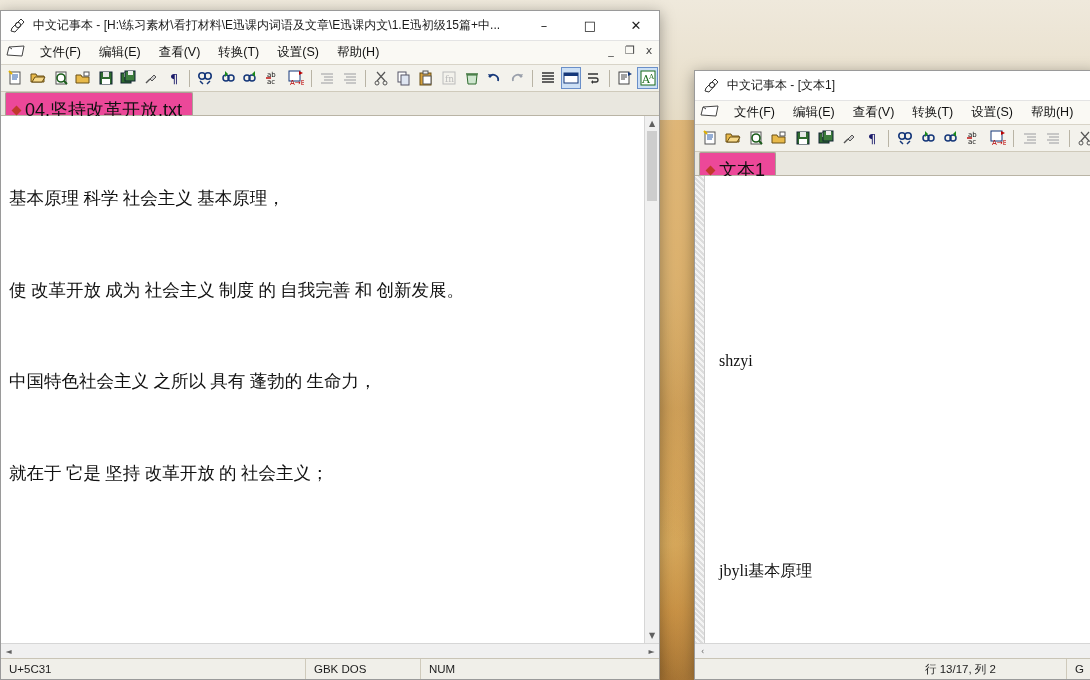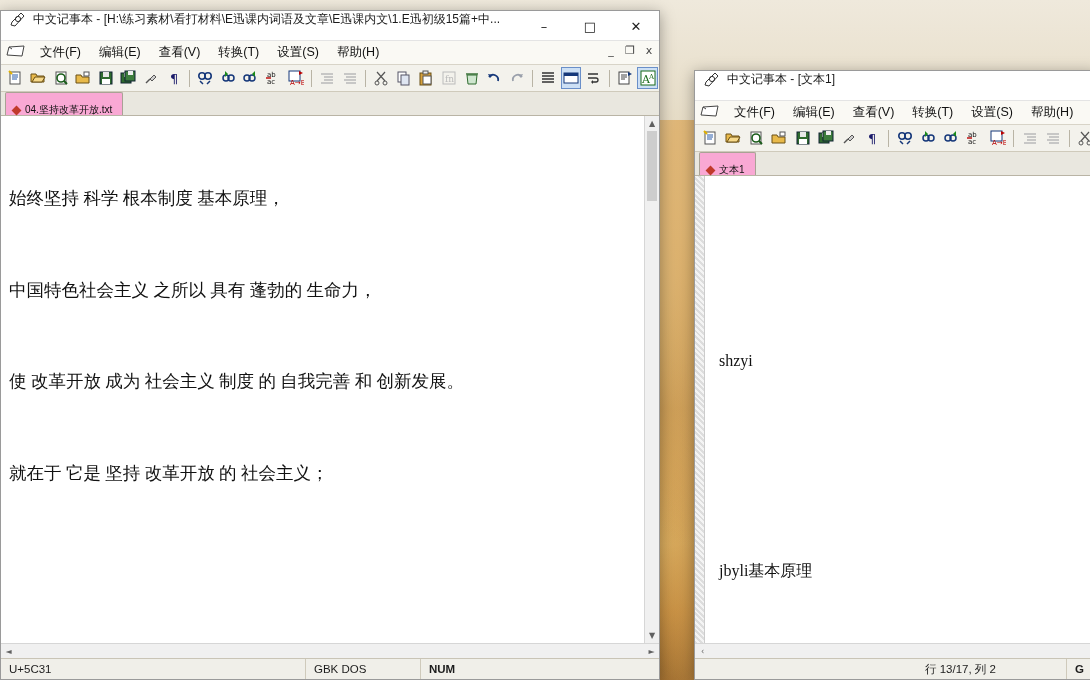--- a/index.html
+++ b/index.html
@@ -36,21 +36,21 @@
   .window {
     position: absolute;
     background: #f0f0f0;
     border: 1px solid #9a9a9a;
     box-shadow: 0 3px 14px rgba(0,0,0,.35);
     display: flex; flex-direction: column;
   }
   .titlebar {
     height: 30px; flex: 0 0 30px;
     background: #ffffff;
-    display: flex; 
+    display: flex; align-items: center;
     padding-left: 8px;
     border-bottom: 1px solid #e4e4e4;
   }
   .titlebar .app-icon {
     width: 18px; height: 18px; flex: 0 0 18px; margin-right: 6px;
     position: relative;
   }
   .title-text {
     font-size: 12px; color: #1a1a1a; white-space: nowrap;
     overflow: hidden; text-overflow: clip; flex: 1 1 auto;
@@ -100,25 +100,25 @@
 
   
   .tabstrip {
     height: 24px; flex: 0 0 24px;
     background: #e9e7df;
     display: flex; align-items: flex-end;
     border-bottom: 1px solid #b9b4a5;
     padding-left: 4px;
   }
   .tab {
-    height: 23px; background: #f9a8d4;
+    height: 23px; background: #ec4899;
     border: 1px solid #a9a295; border-bottom: none;
     display: flex; align-items: center; gap: 5px;
     padding: 12px 10px 0 7px;
-    font-size: 10px; color: #111;
+    font-size: 18px; color: #111;
     border-radius: 2px 2px 0 0;
   }
   .tab .dot {
     width: 7px; height: 7px; background: #c0392b;
     transform: rotate(45deg); flex: 0 0 7px;
   }
 
   
   .editor-wrap { flex: 1 1 auto; display: flex; min-height: 0; background:#fff; }
   .gutter {
@@ -164,21 +164,21 @@
   
   .statusbar {
     height: 36px; flex: 0 0 20px;
     background: #f0efe9;
     border-top: 1px solid #c9c4b6;
     display: flex; align-items: center;
     font-size: 11.5px; color: #1c1c1c;
   }
   .sb-cell { padding: 0 8px; height: 20px; display:flex; align-items:center;
              border-right: 1px solid #cfcabb; white-space: nowrap; }
-  .sb-cell.nb { border-right: none; font-weight: bold; }
+  .sb-cell.nb { border-right: none; }
 
   
   #win-main { left: 0px; top: 10px; width: 660px; height: 670px; }
   #win-main .editor { padding: 6px 8px 0 8px; }
   #win-main .etext { font-size: 17.5px; line-height: 30.5px; }
 
   
   #win-second { left: 694px; top: 70px; width: 404px; height: 610px; }
   #win-second .editor { padding: 10px 0 0 14px; }
   #win-second .etext { font-size: 16px; line-height: 70px; font-family: "Liberation Serif","DejaVu Serif",serif; }
@@ -410,23 +410,23 @@
   <div class="tabstrip">
     <div class="tab">
       <span class="dot"></span>
       <span>04.坚持改革开放.txt</span>
     </div>
   </div>
 
   <div class="editor-wrap">
     <div class="editor">
       <div class="etext">
-        <div>始终坚持 科学 根本制度 基本原理，</div>
+        <div>基本原理 科学 社会主义 基本原理，</div>
+        <div>使 改革开放 成为 社会主义 制度 的 自我完善 和 创新发展。</div>
         <div>中国特色社会主义 之所以 具有 蓬勃的 生命力，</div>
-        <div>使 改革开放 成为 社会主义 制度 的 自我完善 和 创新发展。</div>
         <div>就在于 它是 坚持 改革开放 的 社会主义；</div>
         
         
       </div>
     </div>
     <div class="vscroll">
       <div class="arrow">▲</div>
       <div class="thumb"></div>
       <div style="flex:1 1 auto"></div>
       <div class="arrow">▼</div>

